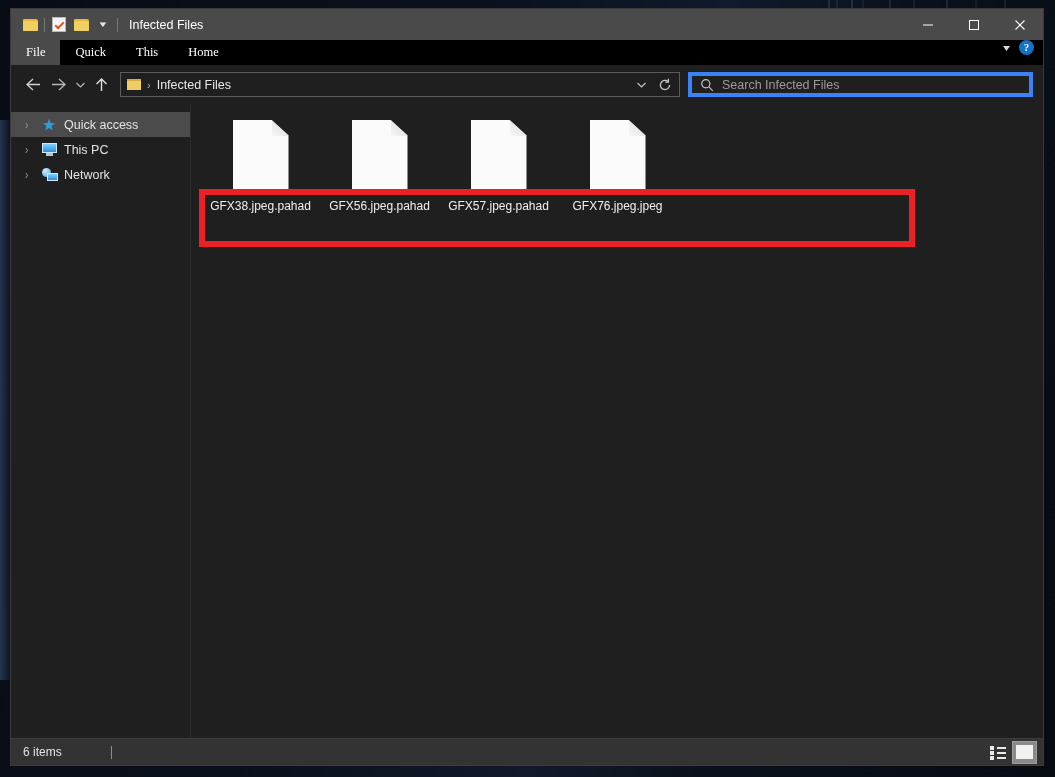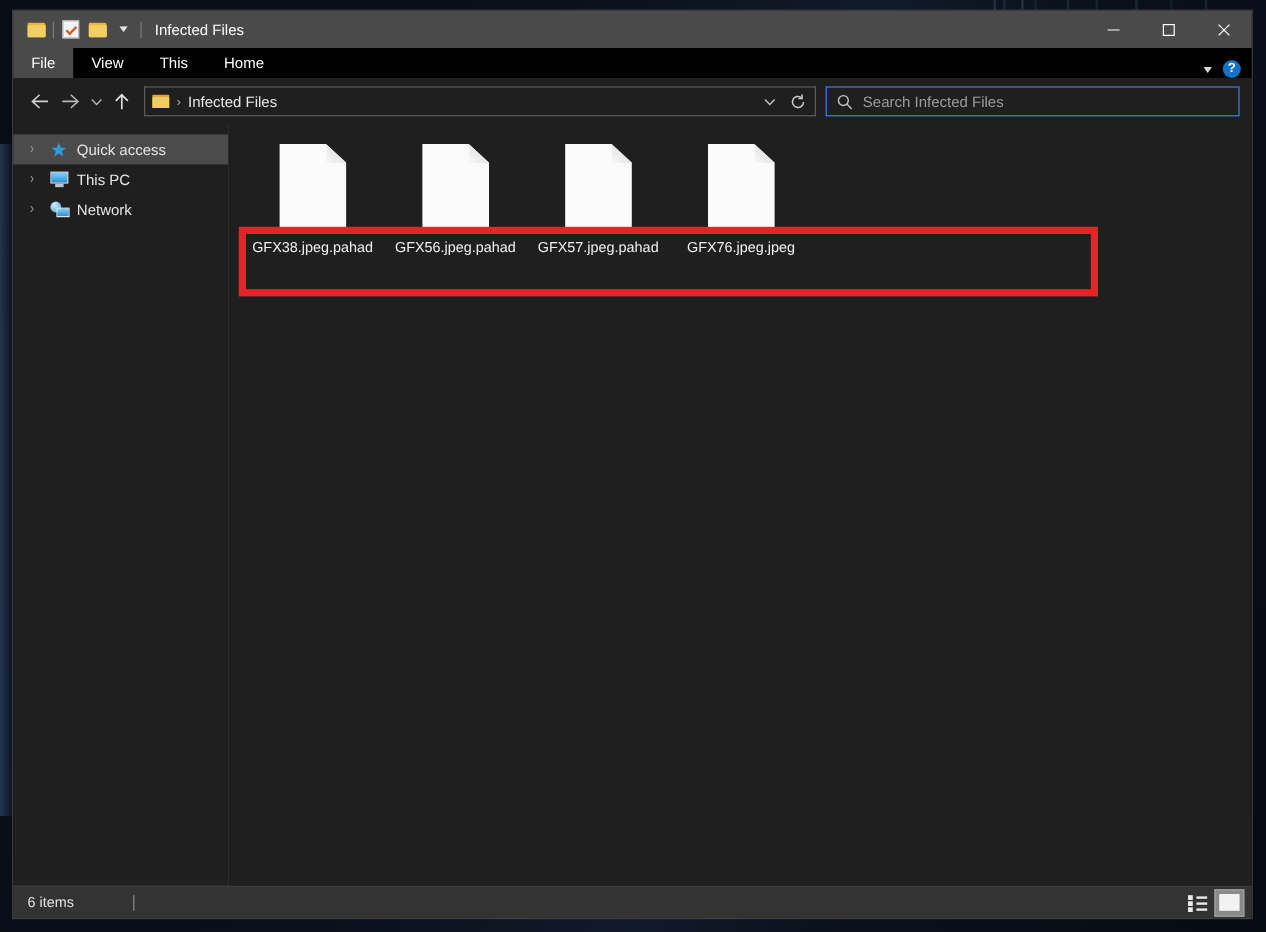--- a/index.html
+++ b/index.html
@@ -135,23 +135,24 @@
     align-items: center;
     justify-content: center;
   }
   .winbtn svg { display: block; }
 
   
   .ribbonbar {
     height: 25px;
     background: #000000;
     display: flex;
-    align-items: flex-end;
+    align-items: flex-start;
     flex: 0 0 auto;
     position: relative;
+    font-family: Liberation Serif, serif;
   }
   .tab {
     display: flex;
     align-items: center;
     padding: 0 15px;
     color: #ffffff;
     font-size: 12.5px;
     height: 25px;
     box-sizing: border-box;
   }
@@ -245,21 +246,21 @@
   }
   .addr-ico {
     width: 24px; height: 23px;
     display: flex; align-items: center; justify-content: center;
     color: #c8c8c8;
   }
   .searchbar {
     width: 345px;
     height: 25px;
     background: #1f1f1f;
-    border: 1px solid #3b82f6;
+    border: 4px solid #3b82f6;
     display: flex;
     align-items: center;
     box-sizing: border-box;
     flex: 0 0 auto;
   }
   .search-ico {
     width: 30px;
     display: flex; align-items: center; justify-content: center;
     color: #c0c0c0;
   }
@@ -530,21 +531,21 @@
           </svg>
       </div>
     </div>
   </div>
 
   <div class="ribbonbar">
     <div class="tab active">
       <span>File</span>
     </div>
     <div class="tab">
-      <span>View</span>
+      <span>Quick</span>
     </div>
     <div class="tab">
       <span>This</span>
     </div>
     <div class="tab">
       <span>Home</span>
     </div>
     <div class="ribbon-right">
       <span class="ribbon-chev">▾</span>
       <span class="help-btn">?</span>

